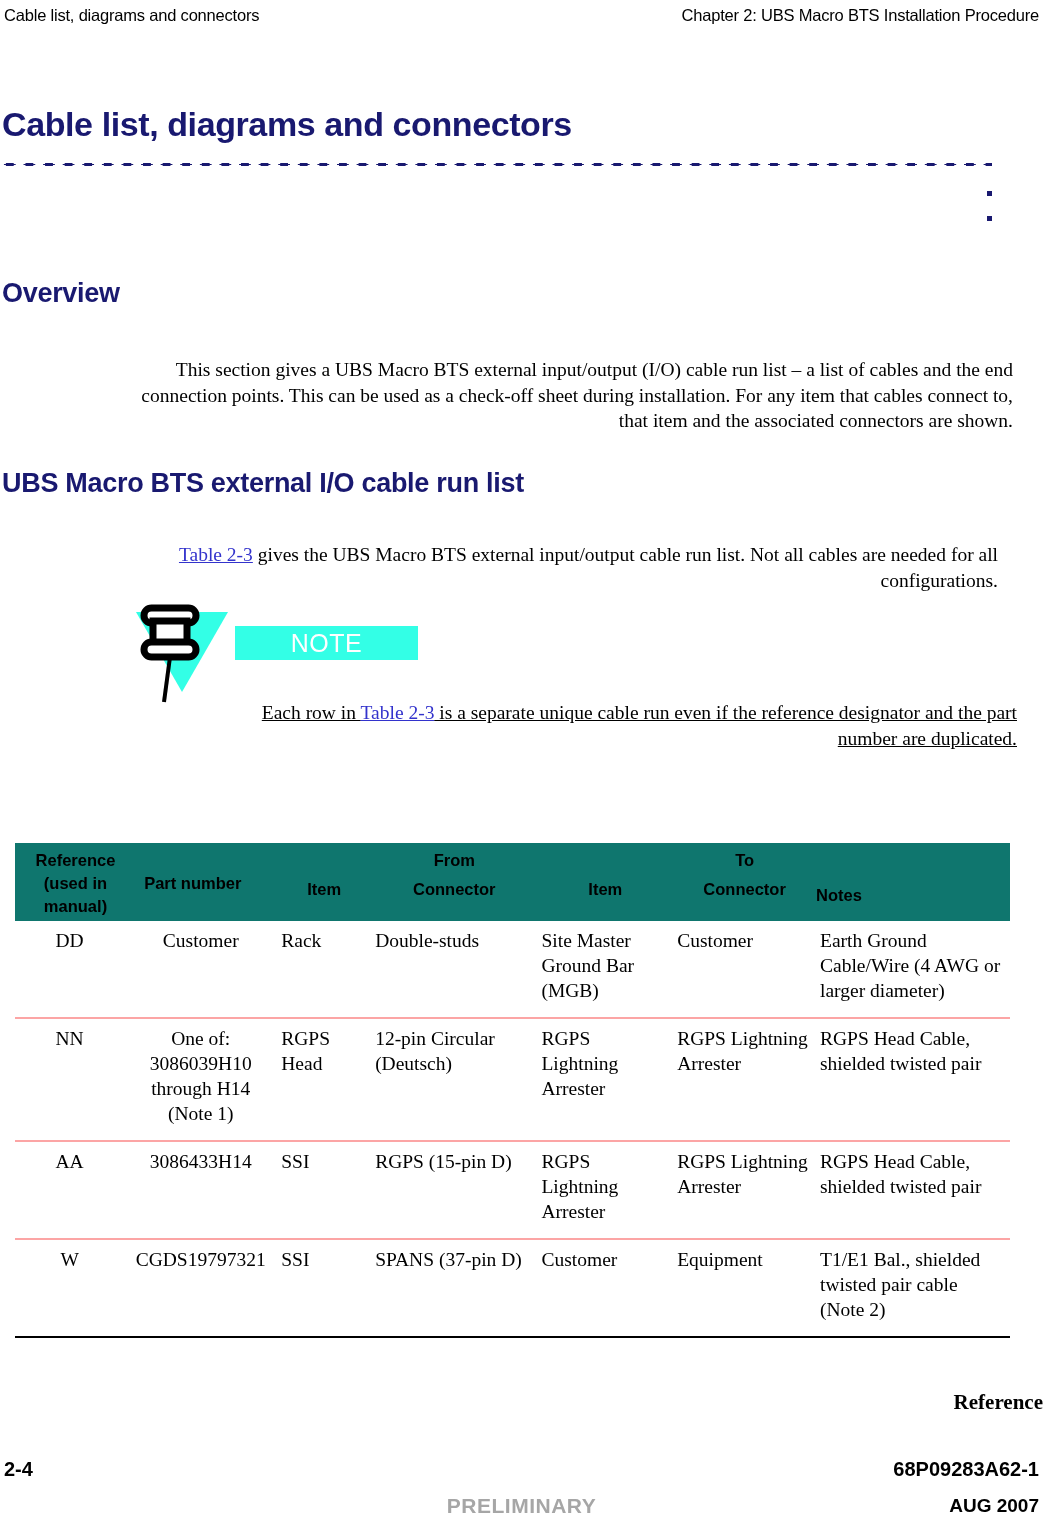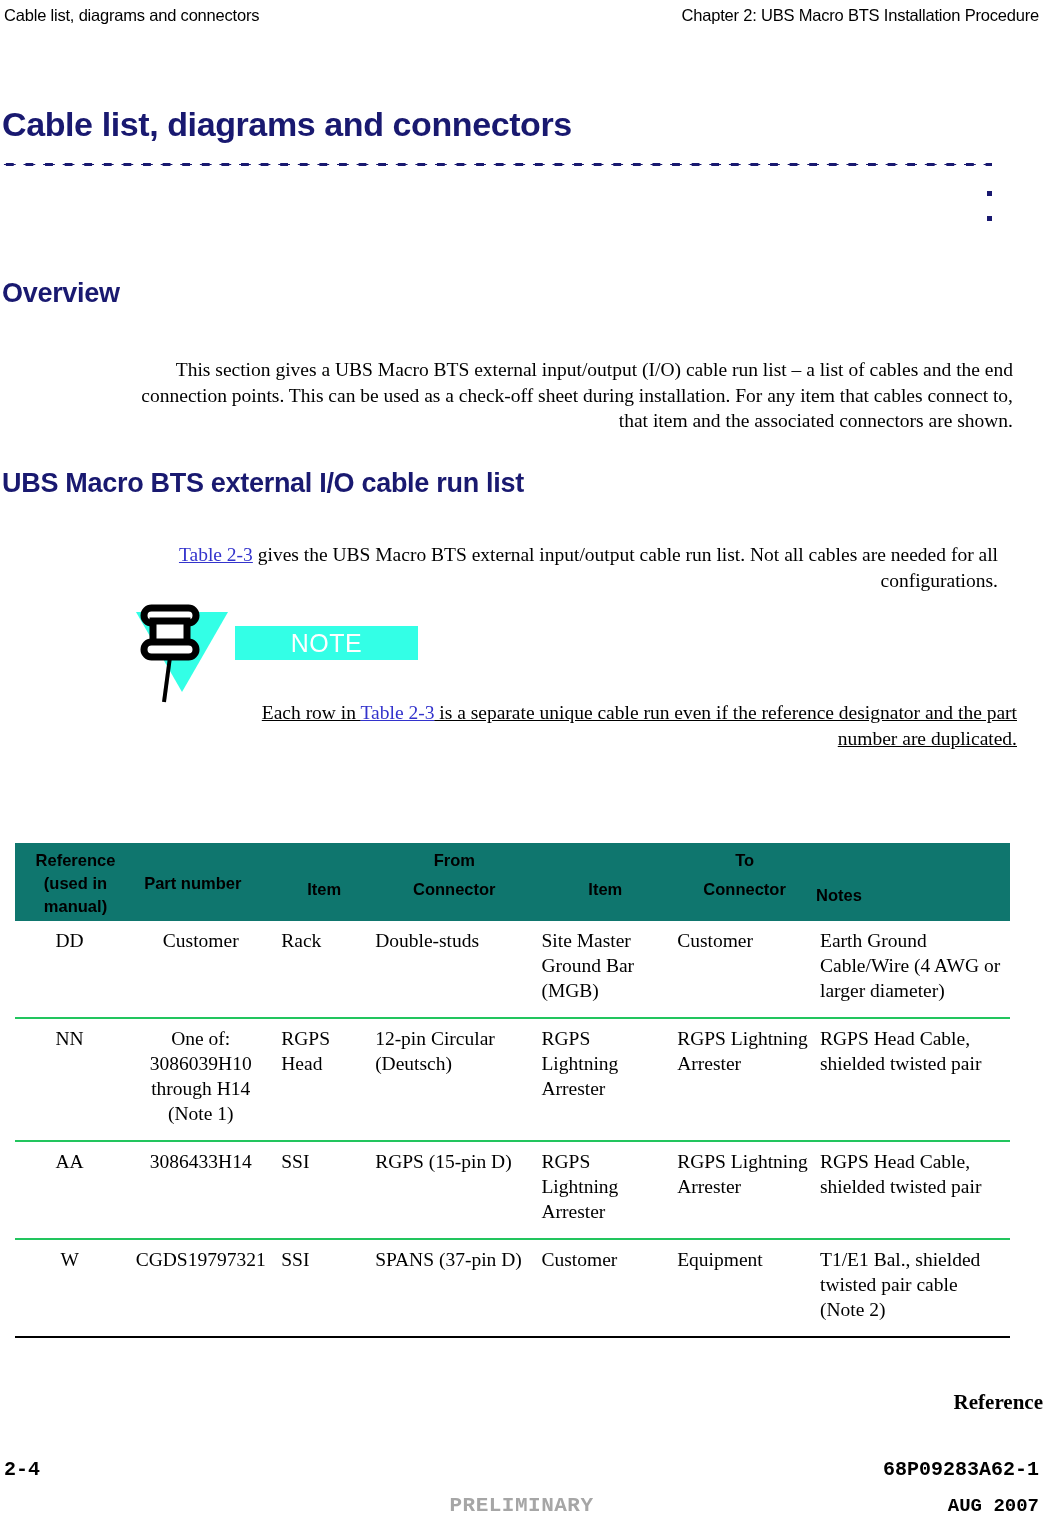--- a/index.html
+++ b/index.html
@@ -246,21 +246,21 @@
   }
 
   .cable-table tbody td {
     font-family: "Liberation Serif", serif;
     font-size: 19.5px;
     line-height: 25px;
     color: #000;
     vertical-align: top;
     padding: 7px 4px 14px 4px;
     border: none;
-    border-bottom: 2px solid #22c55e;
+    border-bottom: 2px solid #fca5a5;
   }
   .cable-table tbody tr:last-child td {
     border-bottom: 2px solid #000;
   }
   .c-ref      { width: 107px; text-align: center; }
   .c-part     { width: 150px; text-align: center; }
   .c-fitem    { width: 92px;  text-align: left; padding-left: 8px; }
   .c-fconn    { width: 163px; text-align: left; padding-left: 8px; }
   .c-titem    { width: 133px; text-align: left; padding-left: 8px; }
   .c-tconn    { width: 140px; text-align: left; padding-left: 8px; }
@@ -279,21 +279,21 @@
     color: #000;
   }
 
   
   .footer {
     position: absolute;
     left: 0;
     top: 1458px;
     width: 1043px;
     height: 70px;
-    font-family: Liberation Mono, monospace;
+    font-family: Liberation Sans, sans-serif;
   }
   .footer-page {
     position: absolute;
     left: 4px;
     top: 0;
     font-size: 20px;
     font-weight: bold;
     color: #000;
   }
   .footer-partno {

